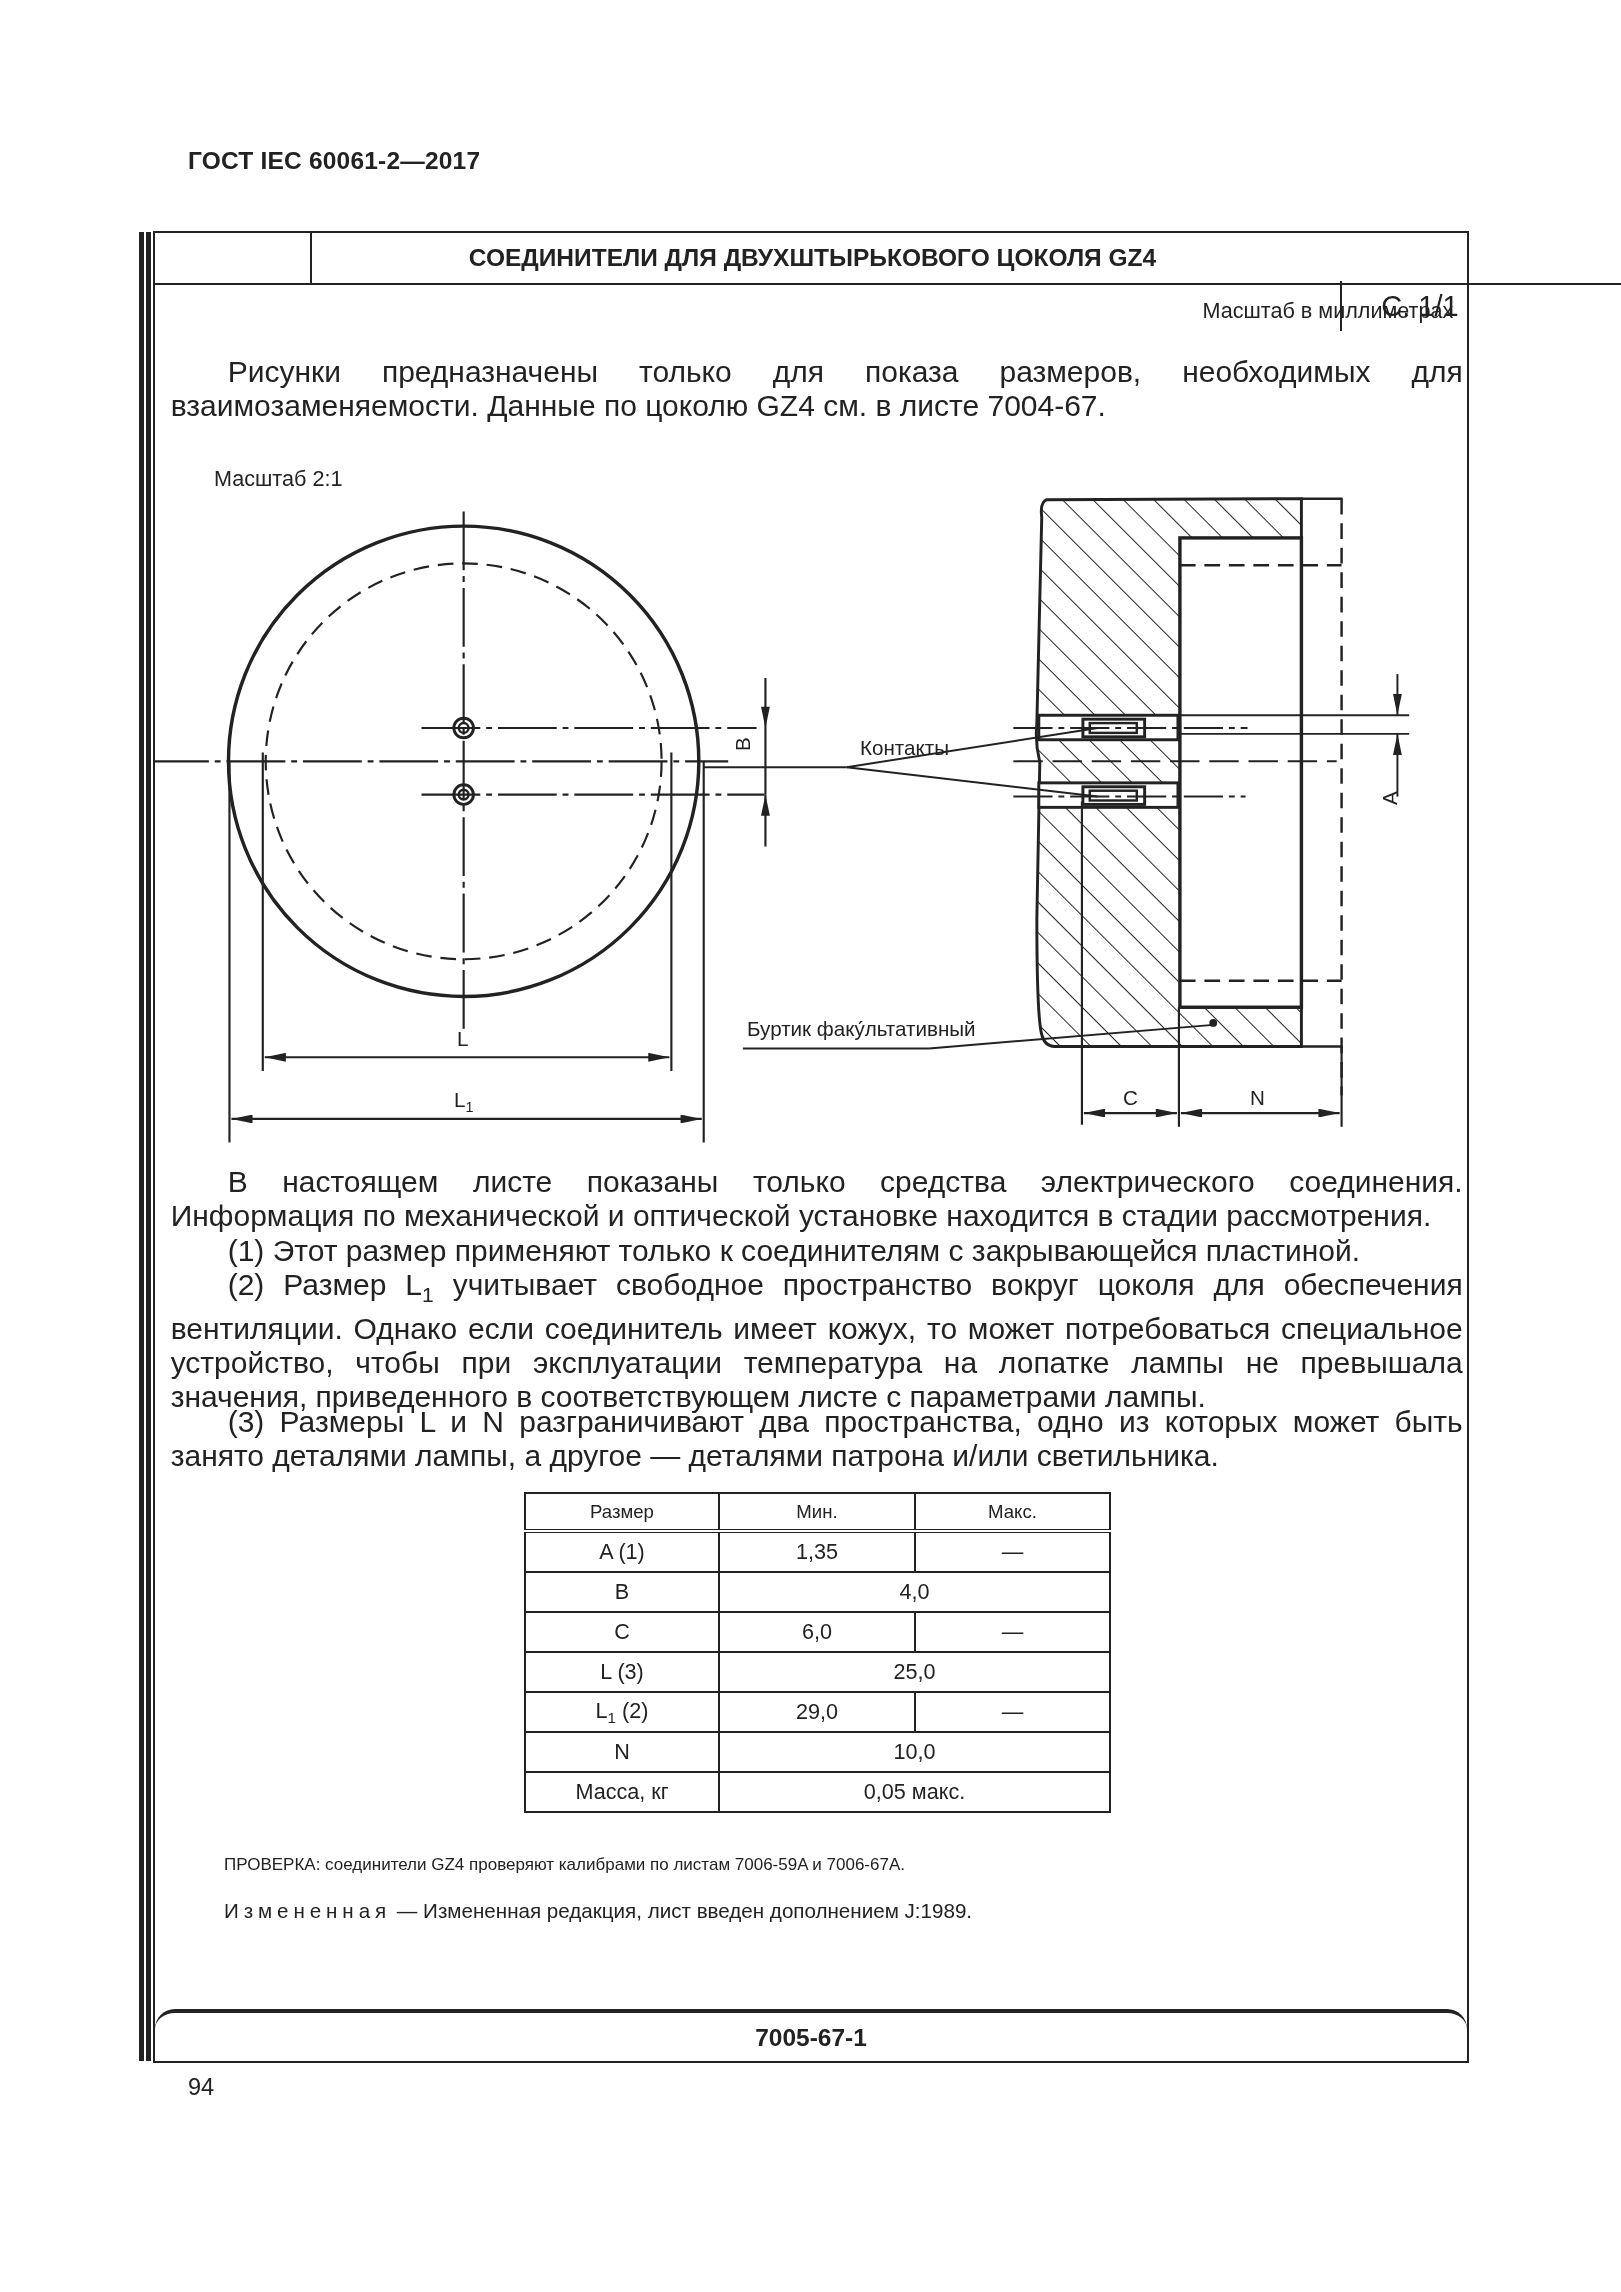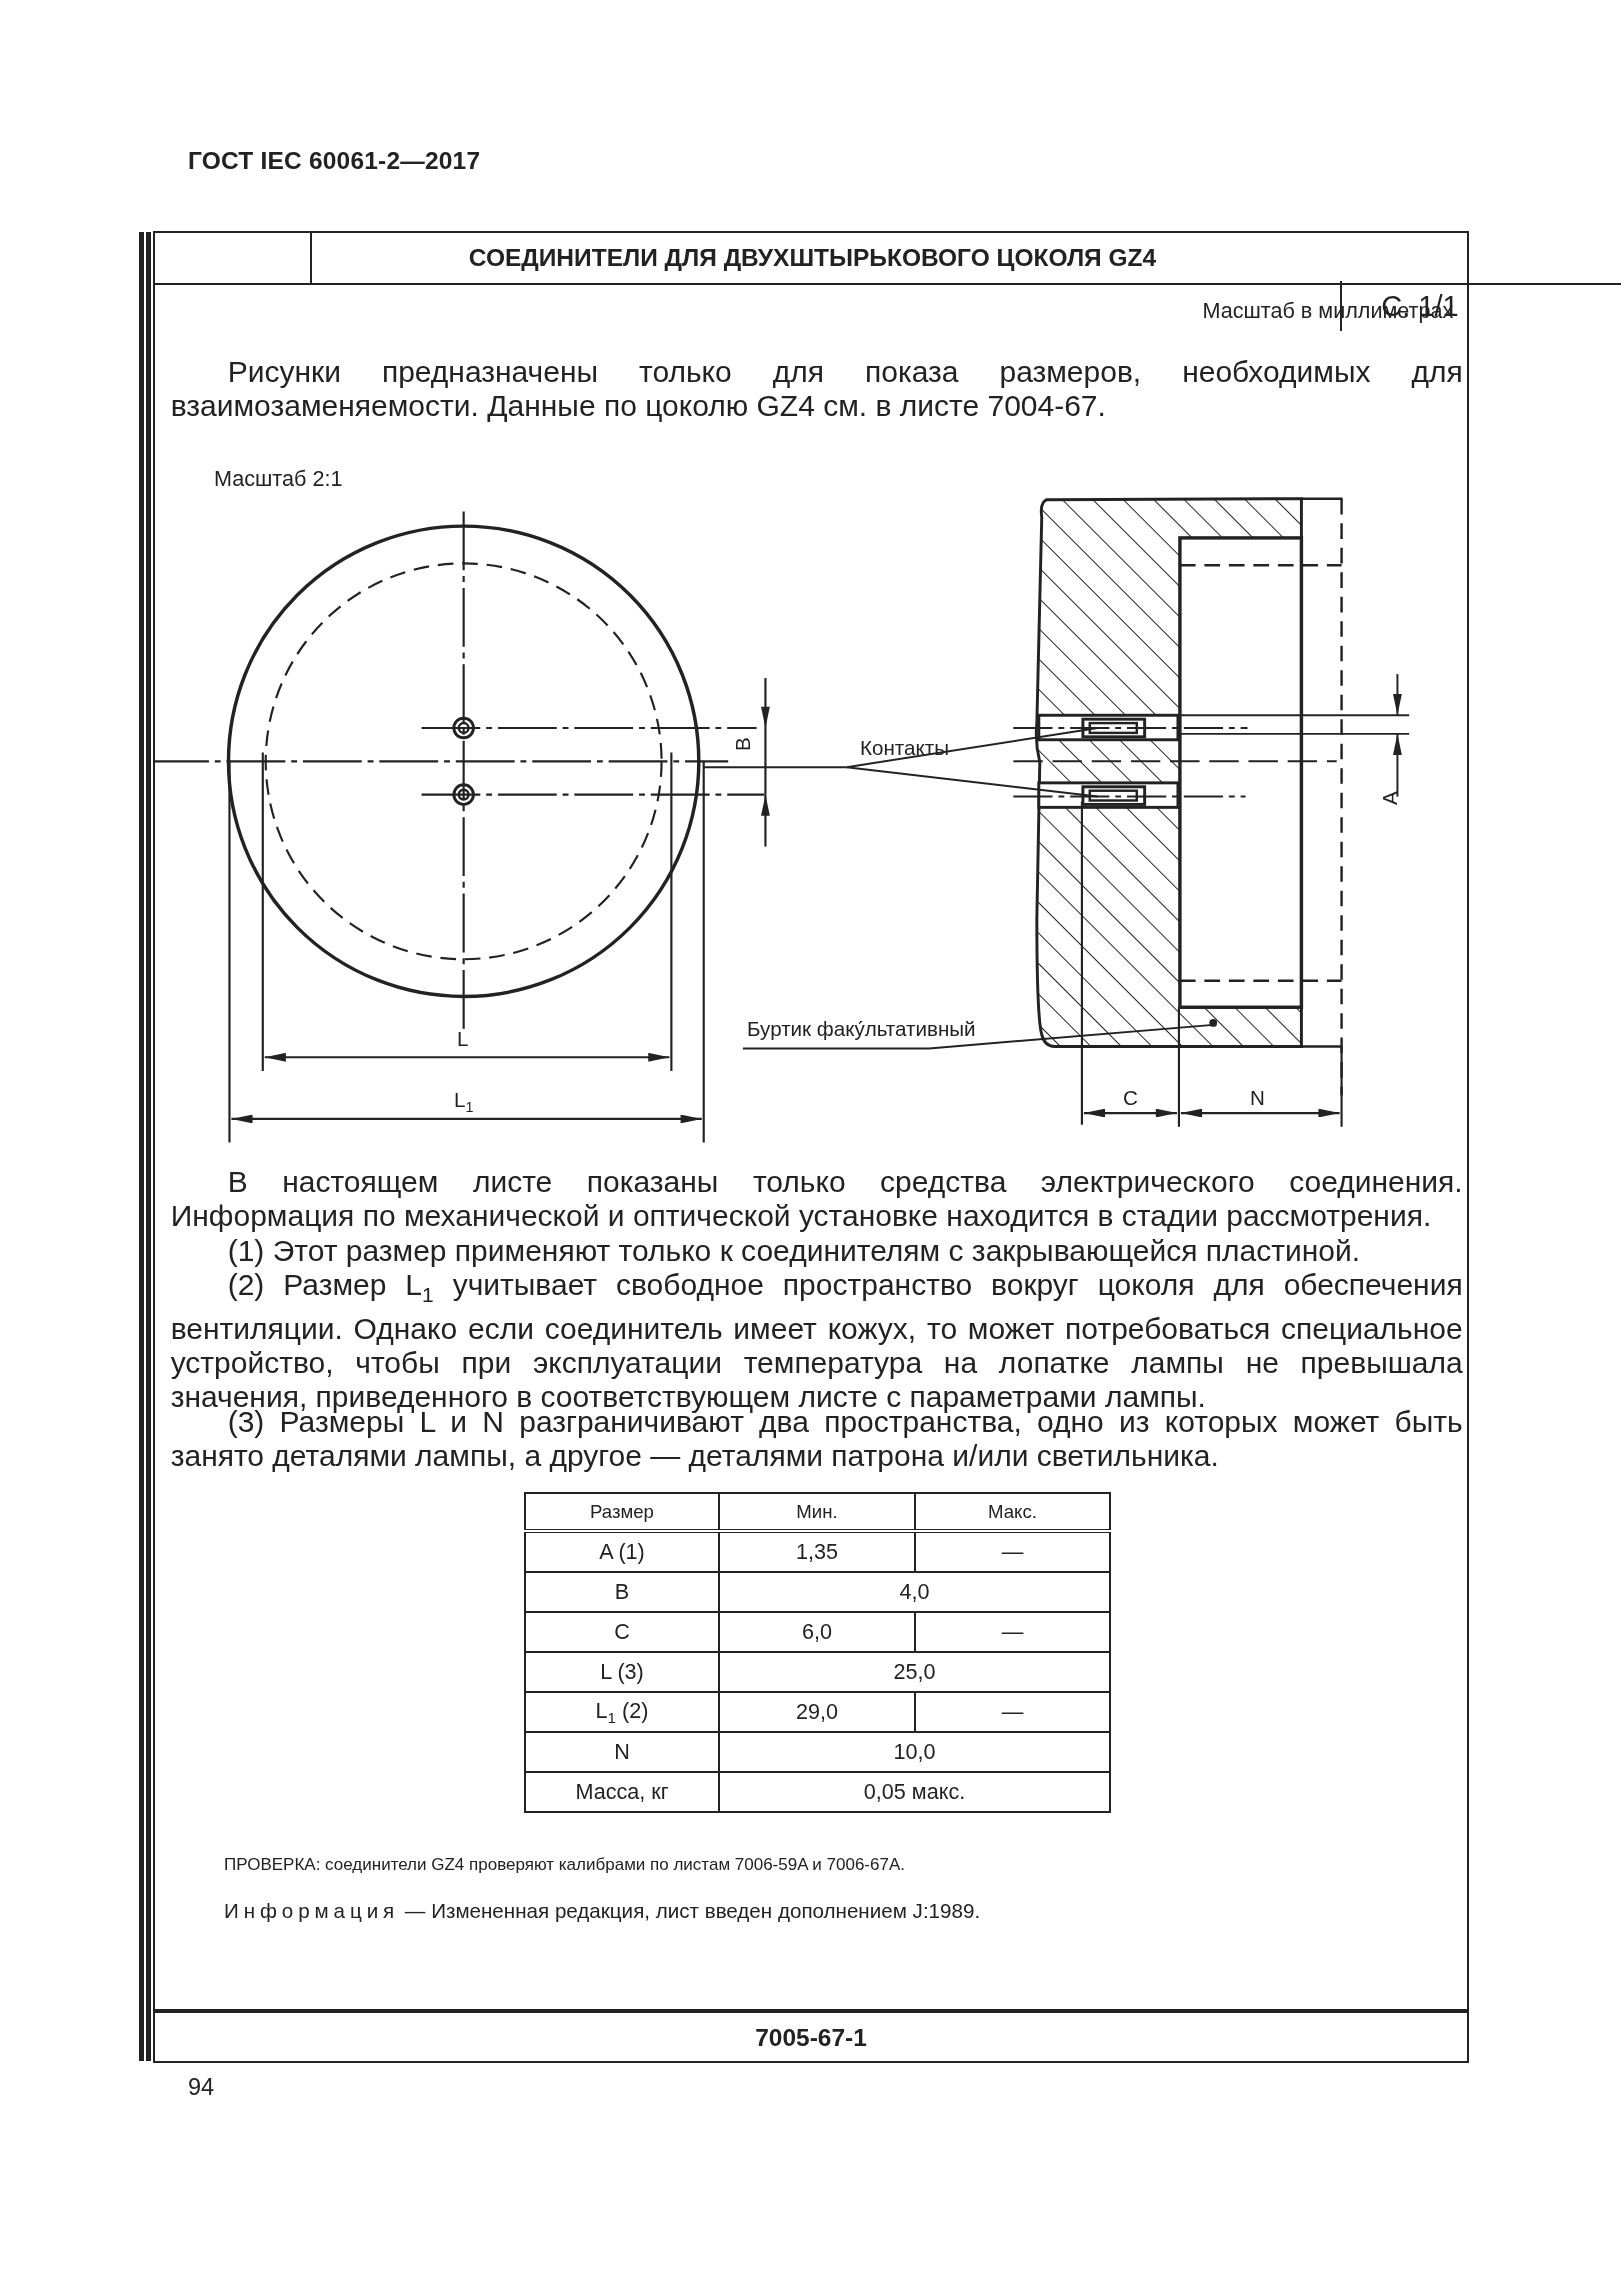--- a/index.html
+++ b/index.html
@@ -19,21 +19,21 @@
   .drawing{position:absolute;left:0;top:0;}
   .dlabel{position:absolute;font-size:20.6px;white-space:nowrap;}
   table.dims{position:absolute;left:369px;top:1259px;border-collapse:collapse;font-size:21.6px;padding-left:40px;}
   table.dims td, table.dims th{border:2px solid #222;height:38px;text-align:center;font-weight:normal;padding:0;}
   table.dims th{font-size:18.6px;height:35px;}
   table.dims tr.hdr th{border-bottom:4.9px double #222;}
   .c1{width:192px}.c2{width:194px}.c3{width:193px}
   .check{position:absolute;left:69px;top:1622px;font-size:17px;}
   .note{position:absolute;left:69px;top:1666px;font-size:20.6px;}
   .note-label{letter-spacing:4.9px;}
-  .footer-row{position:absolute;left:0;top:1776px;width:1312px;height:49px;border-top:4.9px solid #222;display:flex;align-items:center;justify-content:center;font-size:24.5px;font-weight:bold;}
+  .footer-row{position:absolute;left:0;top:1776px;width:1312px;height:49px;border-top:4.9px solid #222;display:flex;align-items:center;justify-content:center;font-size:24.5px;font-weight:bold;border-radius:20px;}
   .pagenum{left:155px;top:2074px;font-size:23.5px;}
   sub{font-size:70%;}
 </style>
 </head>
 <body>
 
 <div class="abs doc-header">ГОСТ IEC 60061-2—2017</div>
 
 <div class="frame-bar" style="left:139px"></div>
 <div class="frame-bar" style="left:146px"></div>
@@ -193,19 +193,19 @@
       <td colspan="2">10,0</td>
     </tr>
     <tr>
       <td>Масса, кг</td>
       <td colspan="2">0,05 макс.</td>
     </tr>
   </tbody>
     </table>
 
   <div class="check">ПРОВЕРКА: соединители GZ4 проверяют калибрами по листам 7006-59A и 7006-67A.</div>
-  <div class="note"><span class="note-label">Информация</span><span> — </span><span>Измененная редакция, лист введен дополнением J:1989.</span></div>
+  <div class="note"><span class="note-label">Измененная</span><span> — </span><span>Измененная редакция, лист введен дополнением J:1989.</span></div>
 
   <div class="footer-row">7005-67-1</div>
 </div>
 
 <div class="abs pagenum">94</div>
 
 
 </body></html>

